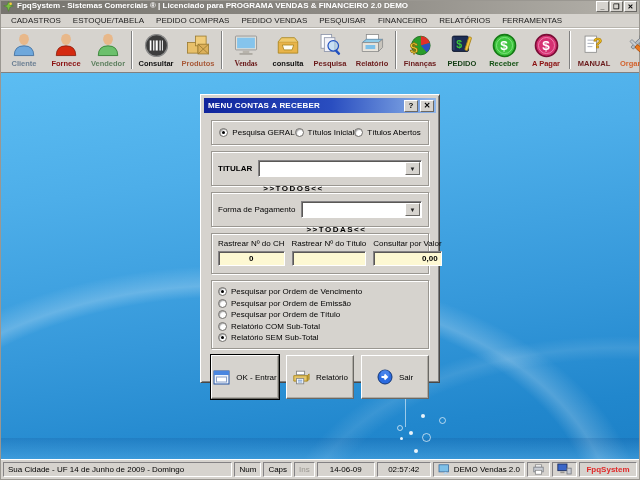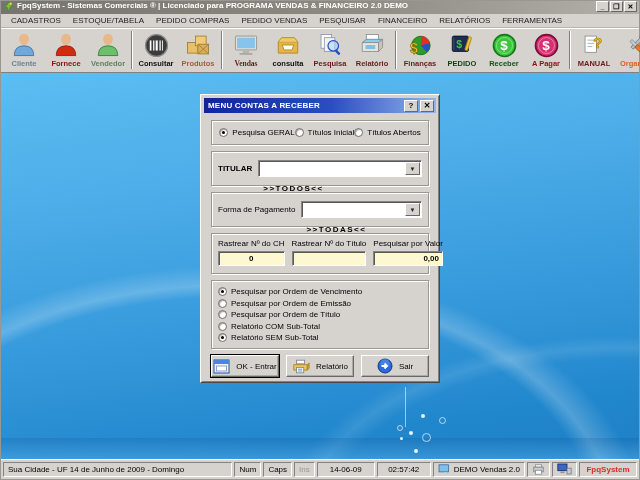--- a/index.html
+++ b/index.html
@@ -79,21 +79,21 @@
     box-shadow:inset 1px 1px 0 #5a5856; font-weight:bold; line-height:13px; padding:0 3px; }
   .ct { text-align:center; } .rt { text-align:right; }
 
   .orders { display:flex; padding:6px; gap:15px; }
   .orders .left { flex:1; display:flex; flex-direction:column; gap:2.5px; }
   .orders .right { width:86px; display:flex; flex-direction:column; }
   .orders .right .collabel { margin-top:1px; margin-bottom:2px; text-align:left; padding-left:2px; }
   .orders .right .gap { height:9px; }
 
   .btnrow { display:flex; gap:7px; margin-top:2px; }
-  .dbutton { flex:1; height:22px; background:#d6d3ce; display:flex; align-items:center; justify-content:center; gap:6px;
+  .dbutton { flex:1; height:44px; background:#d6d3ce; display:flex; align-items:center; justify-content:center; gap:6px;
     border:1px solid; border-color:#fff #6a6864 #6a6864 #fff; box-shadow:inset -1px -1px 0 #aeaba4; }
   .dbutton.default { outline:1px solid #000; }
 
   
   .statusbar { position:absolute; left:0; bottom:1px; width:638px; height:19px; background:#d6d3ce;
     display:flex; align-items:center; gap:2px; padding:1px 2px; border-top:1px solid #fff; }
   .seg { height:15px; background:#d6d3ce; border:1px solid; border-color:#848284 #ffffff #ffffff #848284;
     display:flex; align-items:center; padding:0 4px; white-space:nowrap; }
   .seg.grow { flex:1; }
   .seg.off { color:#9a9791; }
@@ -367,21 +367,21 @@
         <div class="panel etched tricol">
           <div class="col">
             <span class="collabel">Rastrear Nº do CH</span>
             <div class="field ct">0</div>
           </div>
           <div class="col">
             <span class="collabel">Rastrear Nº do Título</span>
             <div class="field"></div>
           </div>
           <div class="col">
-            <span class="collabel">Pesquisar por Valor</span>
+            <span class="collabel">Consultar por Valor</span>
             <div class="field rt">0,00</div>
           </div>
         </div>
 
         <div class="panel etched orders">
           <div class="left">
             <label class="radio">
               <span class="rdot on"></span>
               <span>Pesquisar por Ordem de Vencimento</span>
             </label>

